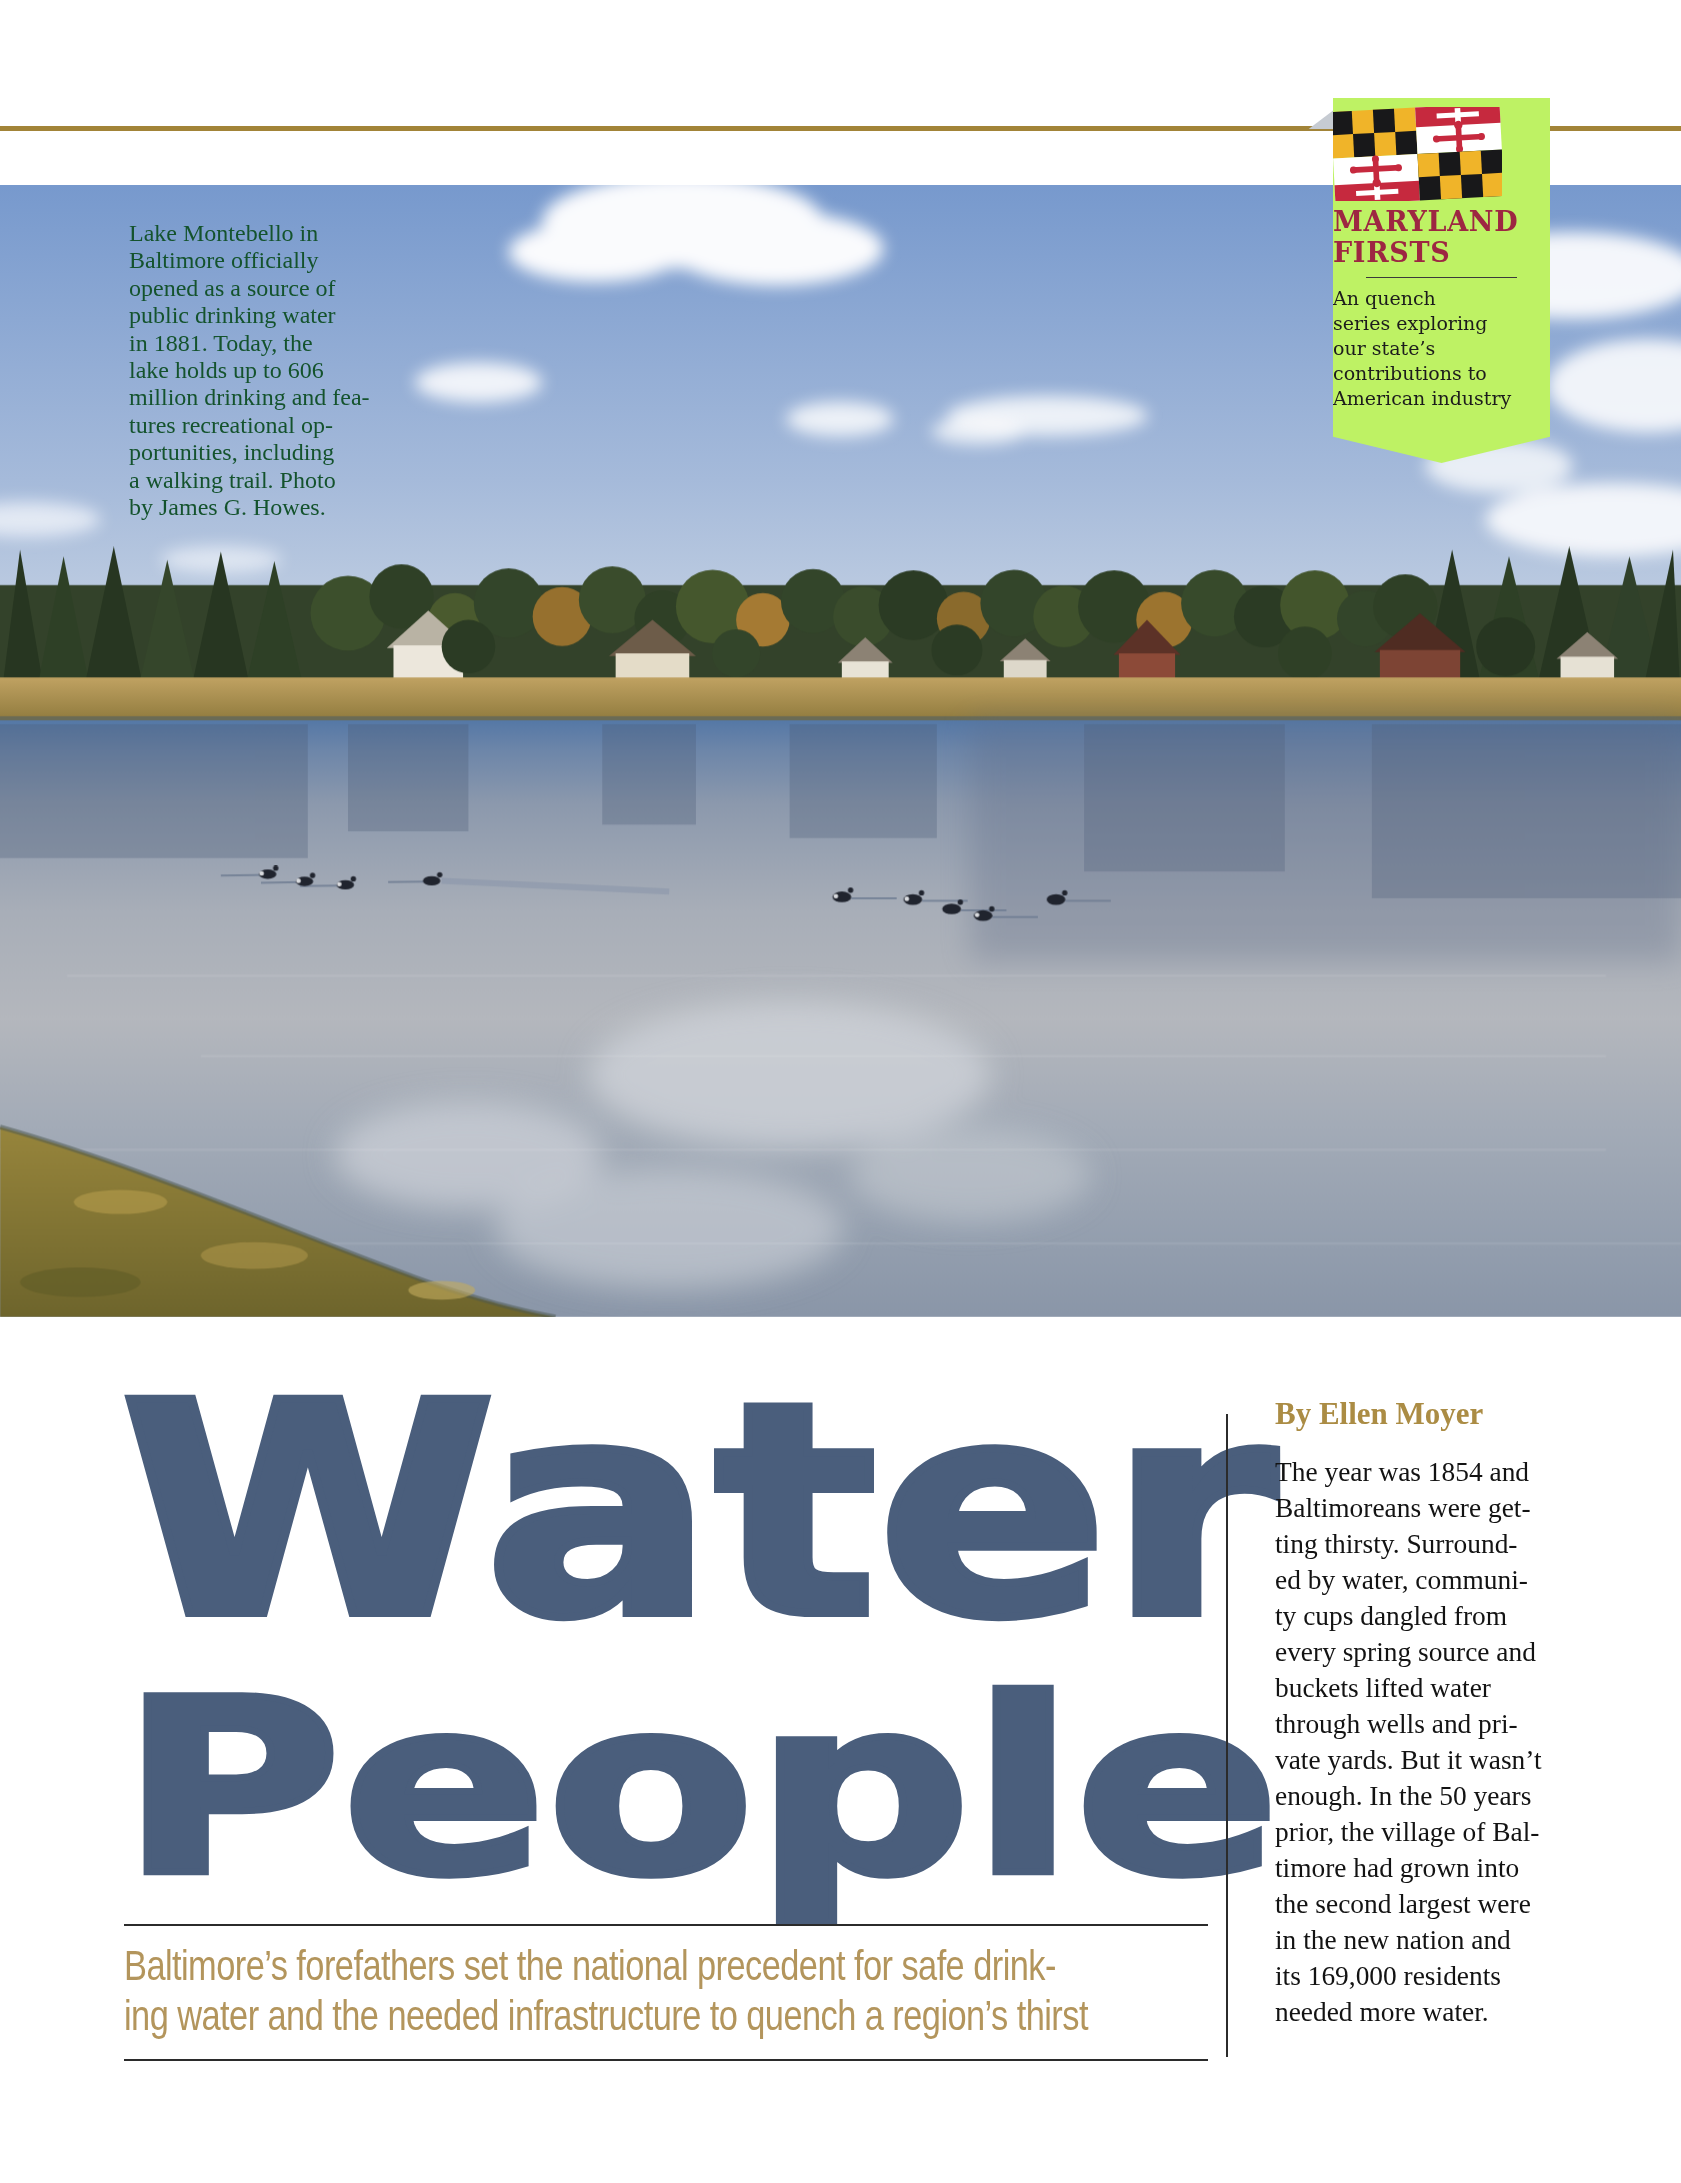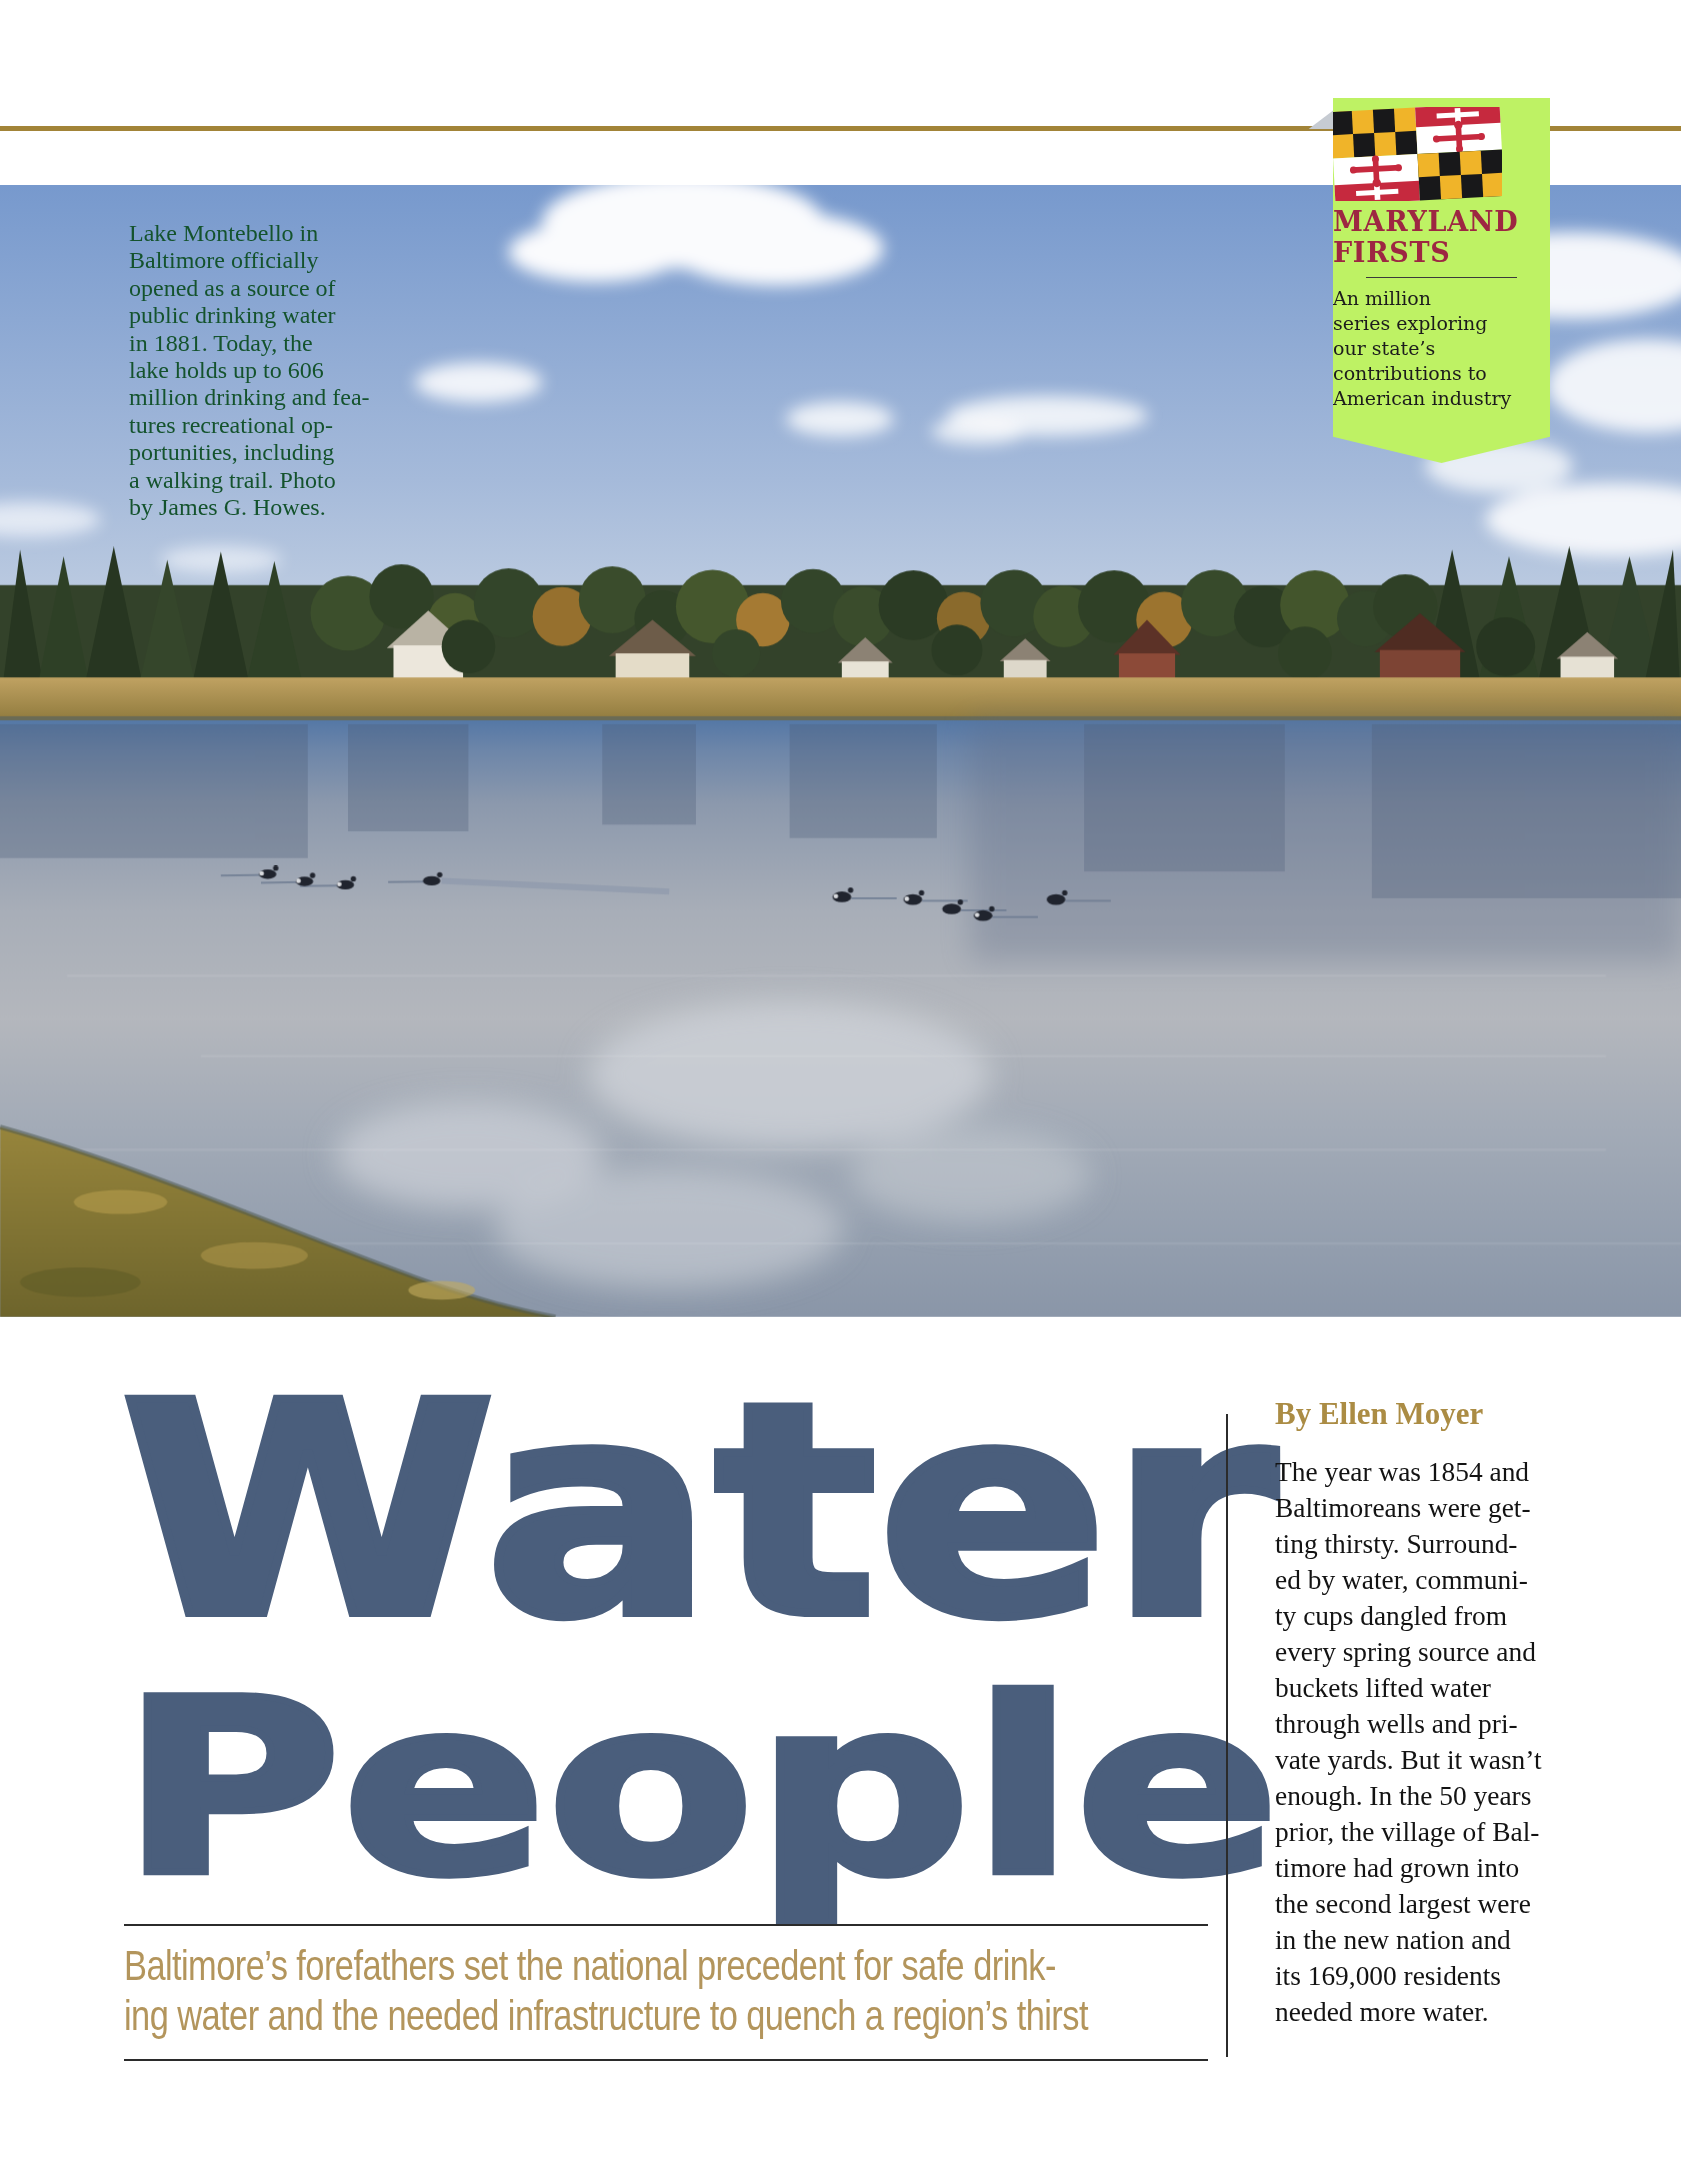--- a/index.html
+++ b/index.html
@@ -322,21 +322,21 @@
           <rect x="120" y="66" width="30" height="33" fill="#f0b429"></rect>
             <rect x="180" y="66" width="30" height="33" fill="#f0b429"></rect>
           <rect x="150" y="99" width="30" height="33" fill="#f0b429"></rect>
             <rect x="210" y="99" width="30" height="33" fill="#f0b429"></rect>
         </g>
       </g>
     </svg>
     <div class="badge-title">MARYLAND</div>
     <div class="badge-title">FIRSTS</div>
     <div class="badge-divider"></div>
-    <div class="badge-series">An million</div>
+    <div class="badge-series">An quench</div>
     <div class="badge-series">series exploring</div>
     <div class="badge-series">our state’s</div>
     <div class="badge-series">contributions to</div>
     <div class="badge-series">American industry</div>
   </div>
 
   <div class="title-water">Water</div>
   <div class="title-people">People</div>
 
   <div class="rule-h rule-top"></div>

